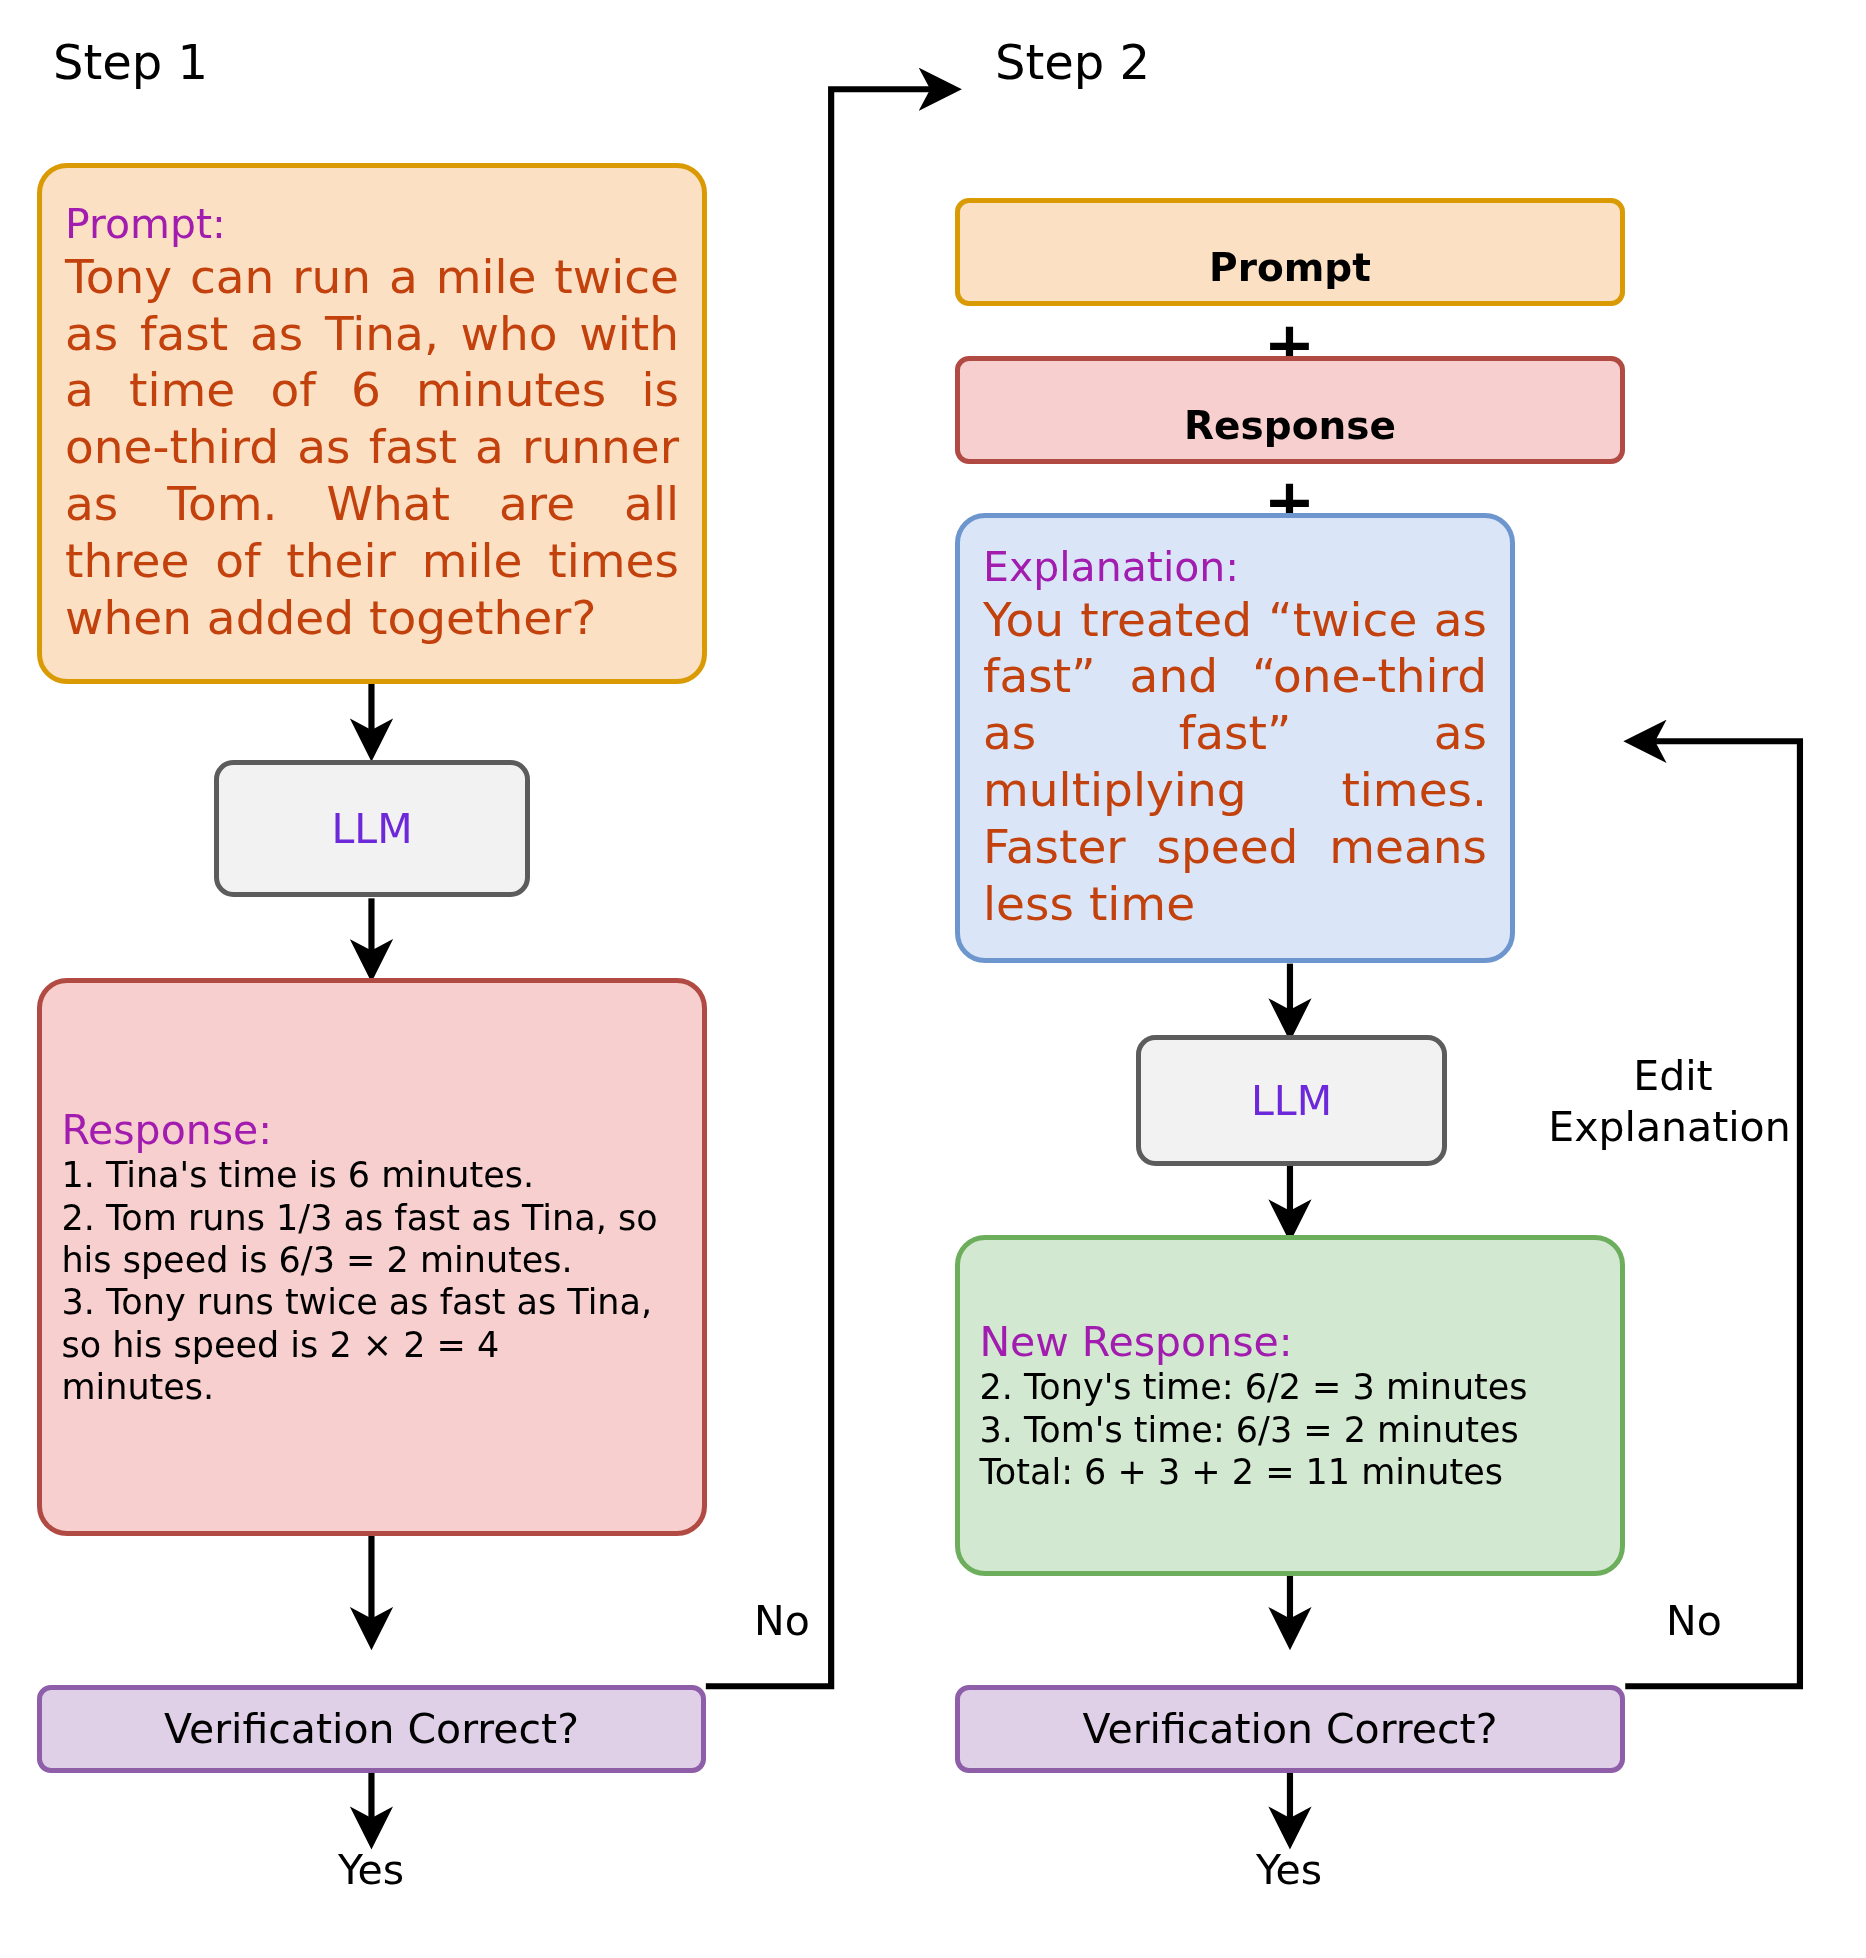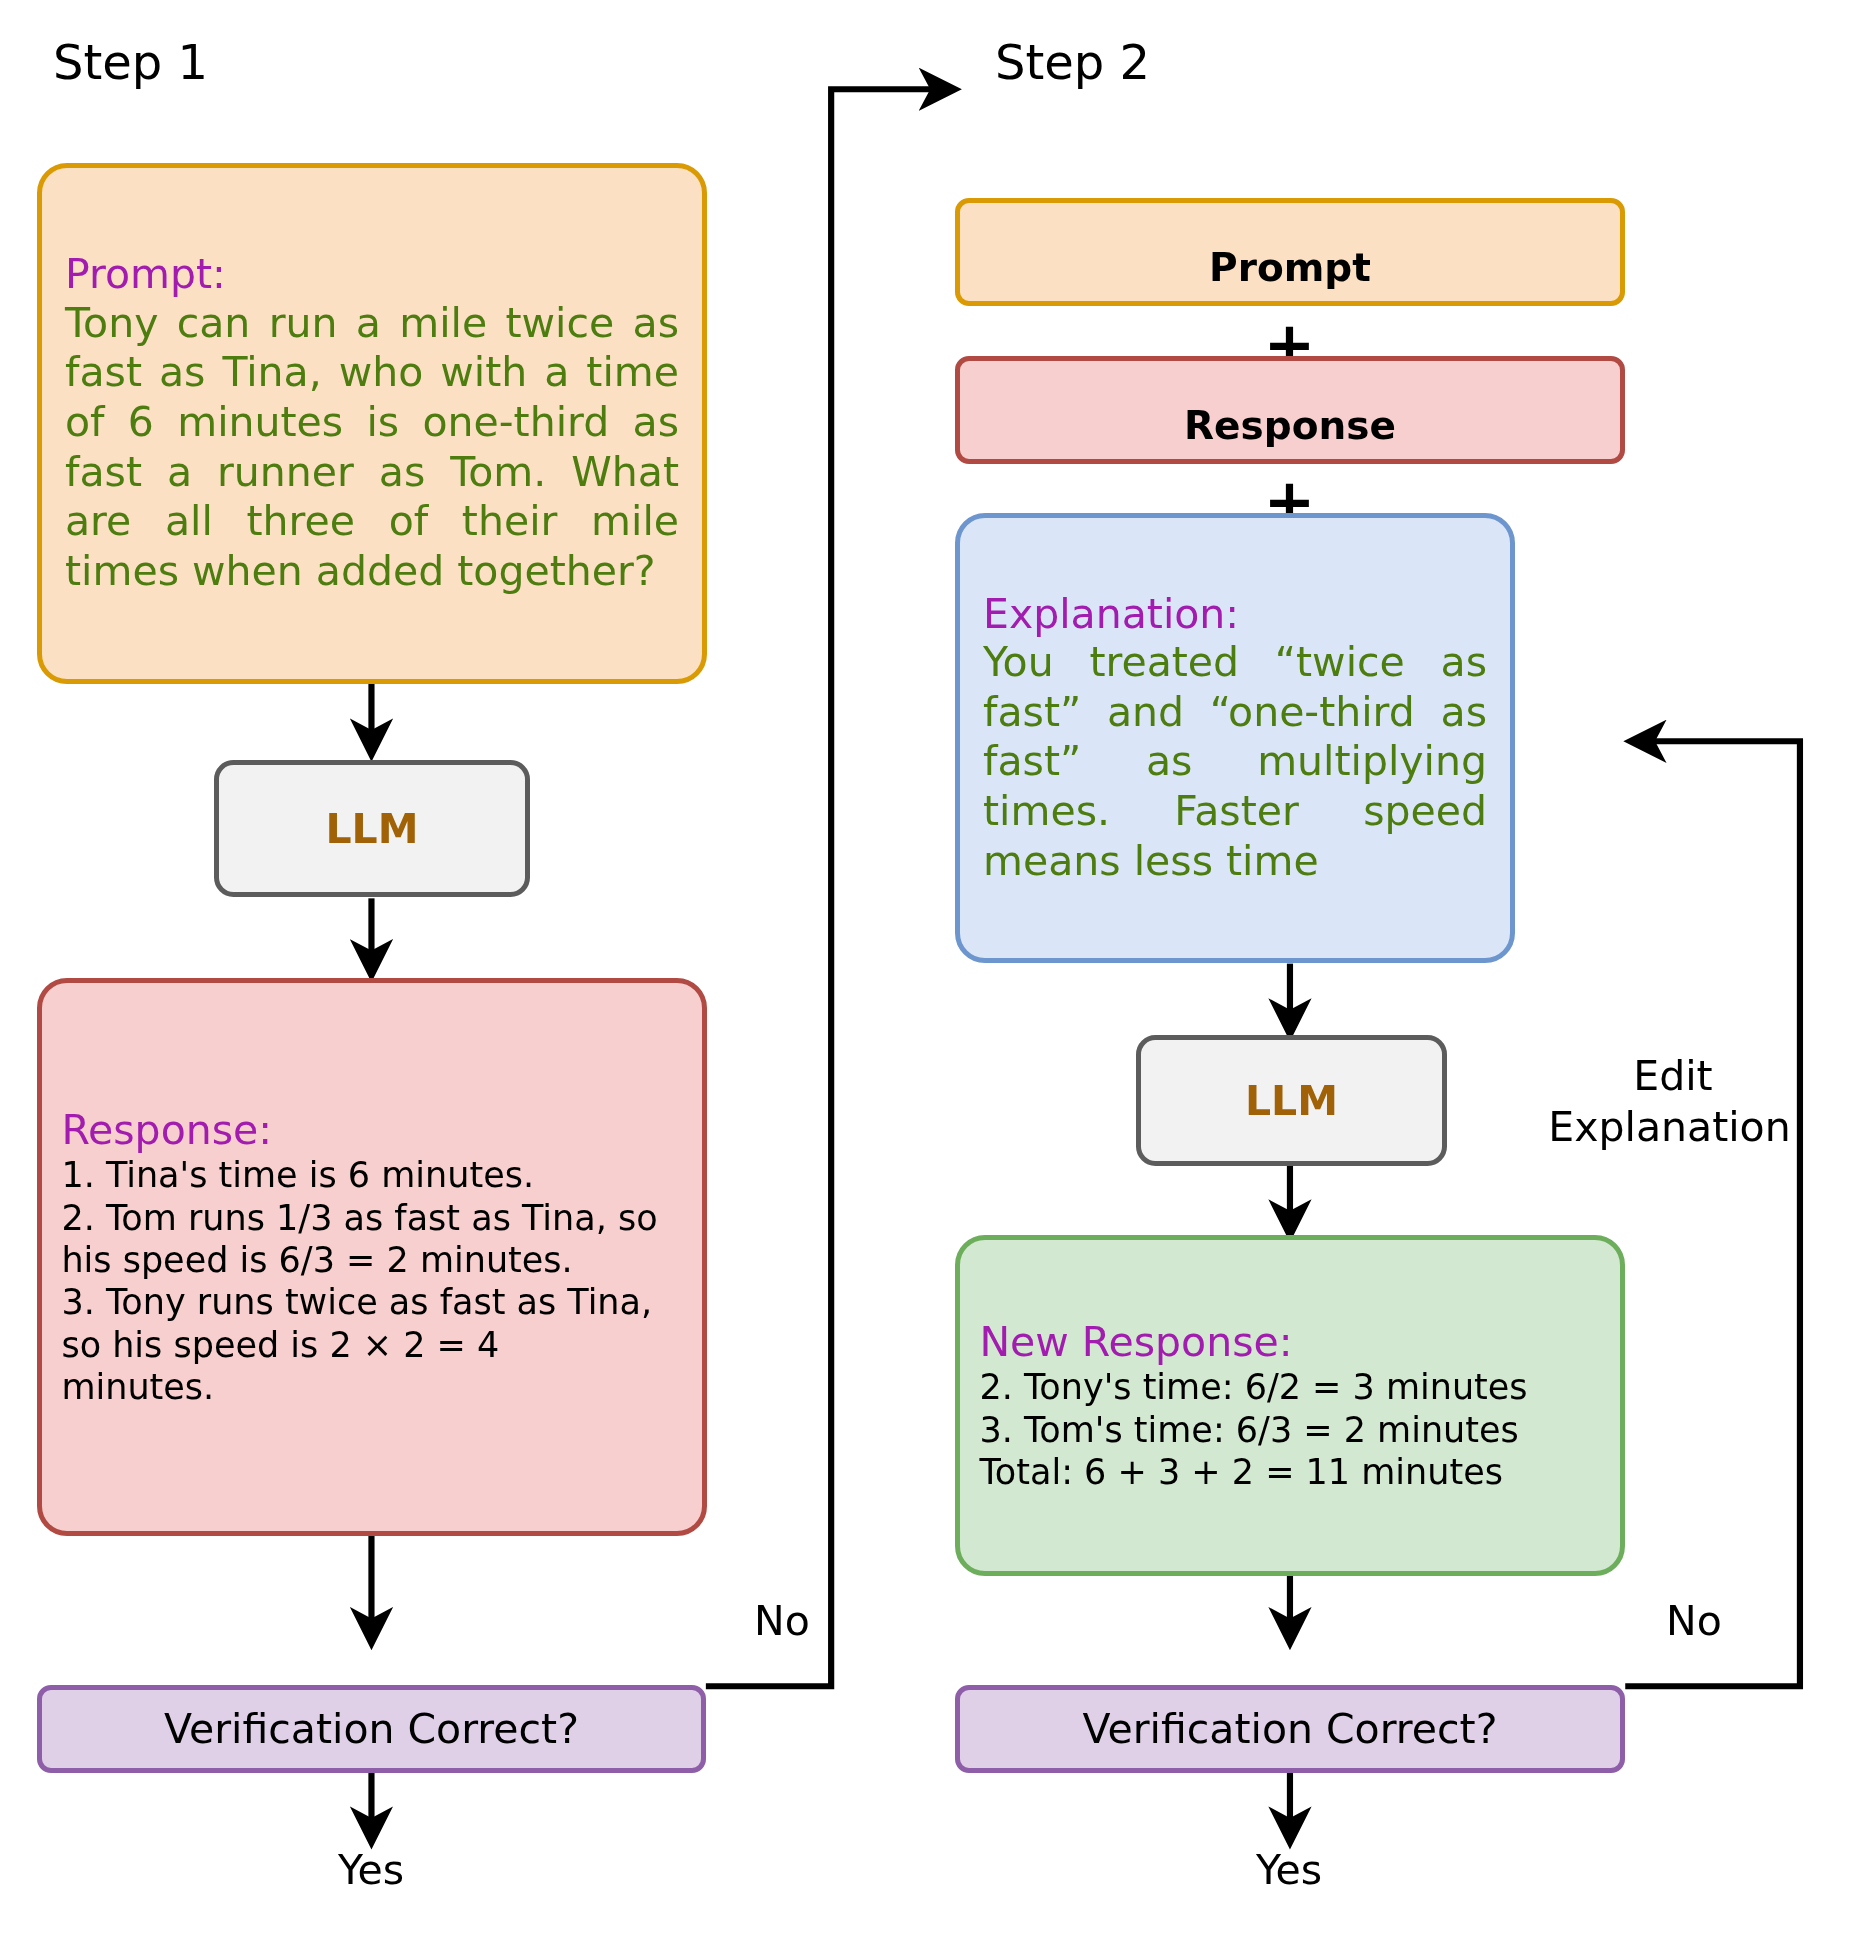--- a/index.html
+++ b/index.html
@@ -52,38 +52,37 @@
     font-size: 41px;
     line-height: 1.18;
     color: #a21caf;
   }
   .body-line {
     font-size: 35px;
     line-height: 1.21;
     color: #000;
   }
   .para-just {
-    font-size: 41px;
+    font-size: 47px;
     line-height: 1.21;
-    color: #4d7c0f;
+    color: #c2410c;
     text-align: justify;
     text-align-last: left;
   }
   .center-label {
     font-size: 39px;
     font-weight: bold;
     text-align: center;
     color: #000;
     margin-top: 31px;
   }
   .llm-label {
     font-size: 41px;
     text-align: center;
-    color: #a16207;
-    font-weight: bold;
+    color: #6d28d9;
   }
   .verif-label {
     font-size: 41px;
     text-align: center;
     color: #000;
   }
   .free-text {
     position: absolute;
     font-size: 41px;
     color: #000;

